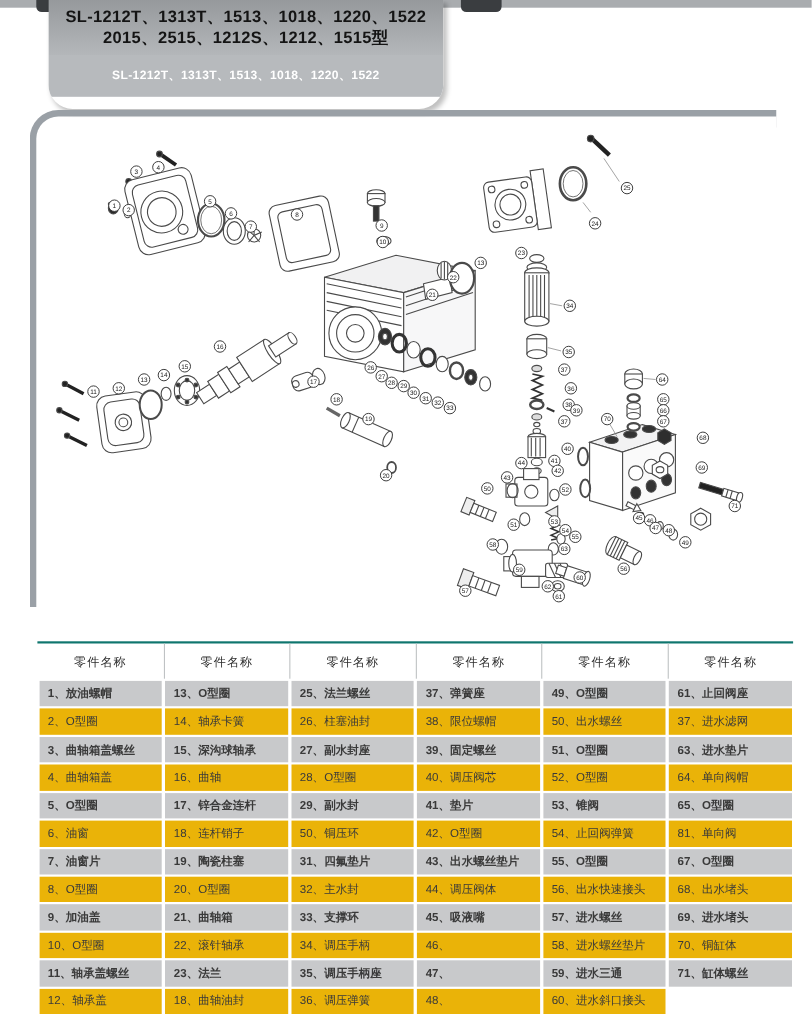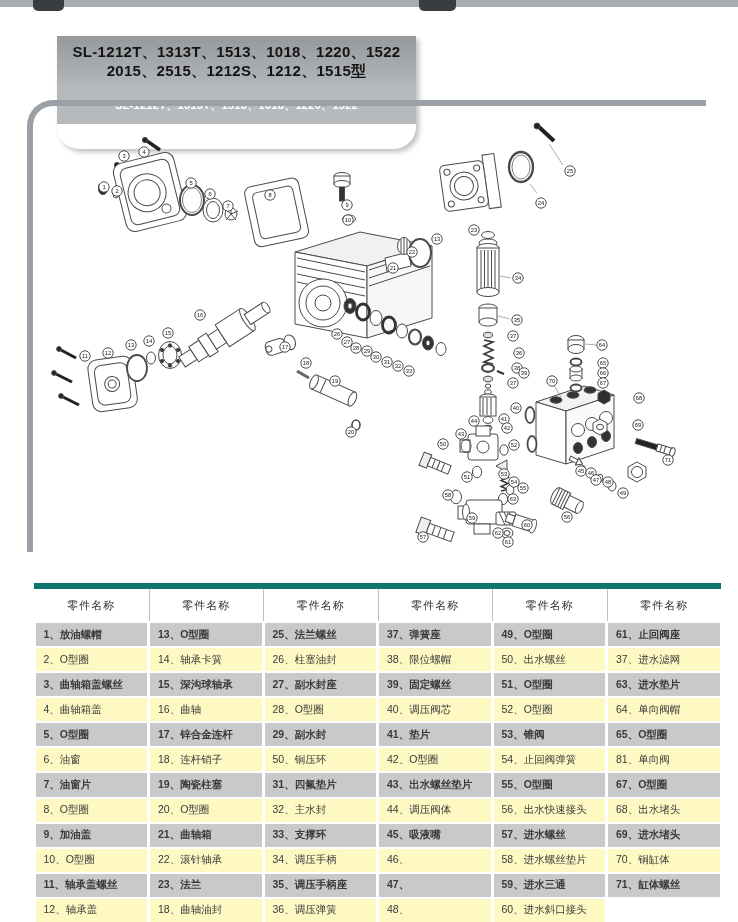--- a/index.html
+++ b/index.html
@@ -5,55 +5,55 @@
   html,body{margin:0;padding:0;}
   body{
     width:738px;height:922px;position:relative;background:#fff;overflow:hidden;
     font-family:"Liberation Sans","DejaVu Sans",sans-serif;
   }
   .topbar{position:absolute;left:0;top:0;width:738px;height:7px;background:#a9acaf;}
   .tab{position:absolute;top:0;height:11px;background:#3a3d40;border-radius:0 0 5px 5px;}
   .tab-left{left:33px;width:31px;}
   .tab-right{left:419px;width:37px;}
   .badge{
-    position:absolute;left:57px;top:0;width:359px;height:113px;
-    border-radius:0 0 22px 22px;overflow:hidden;box-shadow:3px 3px 5px rgba(0,0,0,.25);margin-top:36px;
+    position:absolute;left:44px;top:0;width:359px;height:99px;
+    border-radius:0 0 22px 22px;overflow:hidden;box-shadow:3px 3px 5px rgba(0,0,0,.25);
   }
   .badge-top{
     height:50px;background:linear-gradient(180deg,#96999c,#b4b7ba);
     display:flex;flex-direction:column;justify-content:center;align-items:center;
   }
   .badge-top .l{font-weight:bold;font-size:15px;color:#141414;line-height:19px;white-space:nowrap;letter-spacing:.3px;}
   .badge-bottom{
     height:38px;background:#b7babd;
     display:flex;flex-direction:column;justify-content:center;align-items:center;
   }
   .badge-bottom .l{font-weight:bold;font-size:11px;color:#fff;line-height:14px;white-space:nowrap;letter-spacing:.3px;}
   .frame{
     position:absolute;left:27px;top:100px;width:673px;height:446px;
     border-top:6px solid #9aa0a6;border-left:6px solid #9aa0a6;
     border-top-left-radius:26px;
   }
   svg.diagram{position:absolute;left:0;top:100px;width:738px;height:468px;}
   .ptable{
     position:absolute;left:34px;top:583px;width:687px;height:339px;
-    border-top:6px solid #0f766e;display:flex;background:#fff;box-sizing:border-box;
+    border-top:2px solid #0f766e;display:flex;background:#fff;box-sizing:border-box;
   }
   .pcol{flex:1 1 0;display:flex;flex-direction:column;row-gap:2px;padding:0 1.5px;box-sizing:border-box;min-width:0;}
   .phead{
     flex:0 0 32px;display:flex;align-items:center;justify-content:center;
     font-size:11px;color:#2e2e2e;letter-spacing:1px;border-left:1px solid #bfc2c4;margin:0 -1.5px;
   }
   .pcol:first-child .phead{border-left:none;}
   .pcell{
     flex:1 1 0;display:flex;align-items:center;padding-left:8px;
     font-size:10.5px;color:#3a3a3a;box-sizing:border-box;overflow:hidden;white-space:nowrap;
   }
   .pcell.dark{background:#c8c9cb;font-weight:bold;}
-  .pcell.light{background:#fef9c3;}
+  .pcell.light{background:#eab308;}
   .pcell.blank{background:transparent;}
 </style>
 </head>
 <body>
 
 <div class="topbar"></div>
 <div class="tab tab-left"></div>
 <div class="tab tab-right"></div>
 
 <div class="badge">

